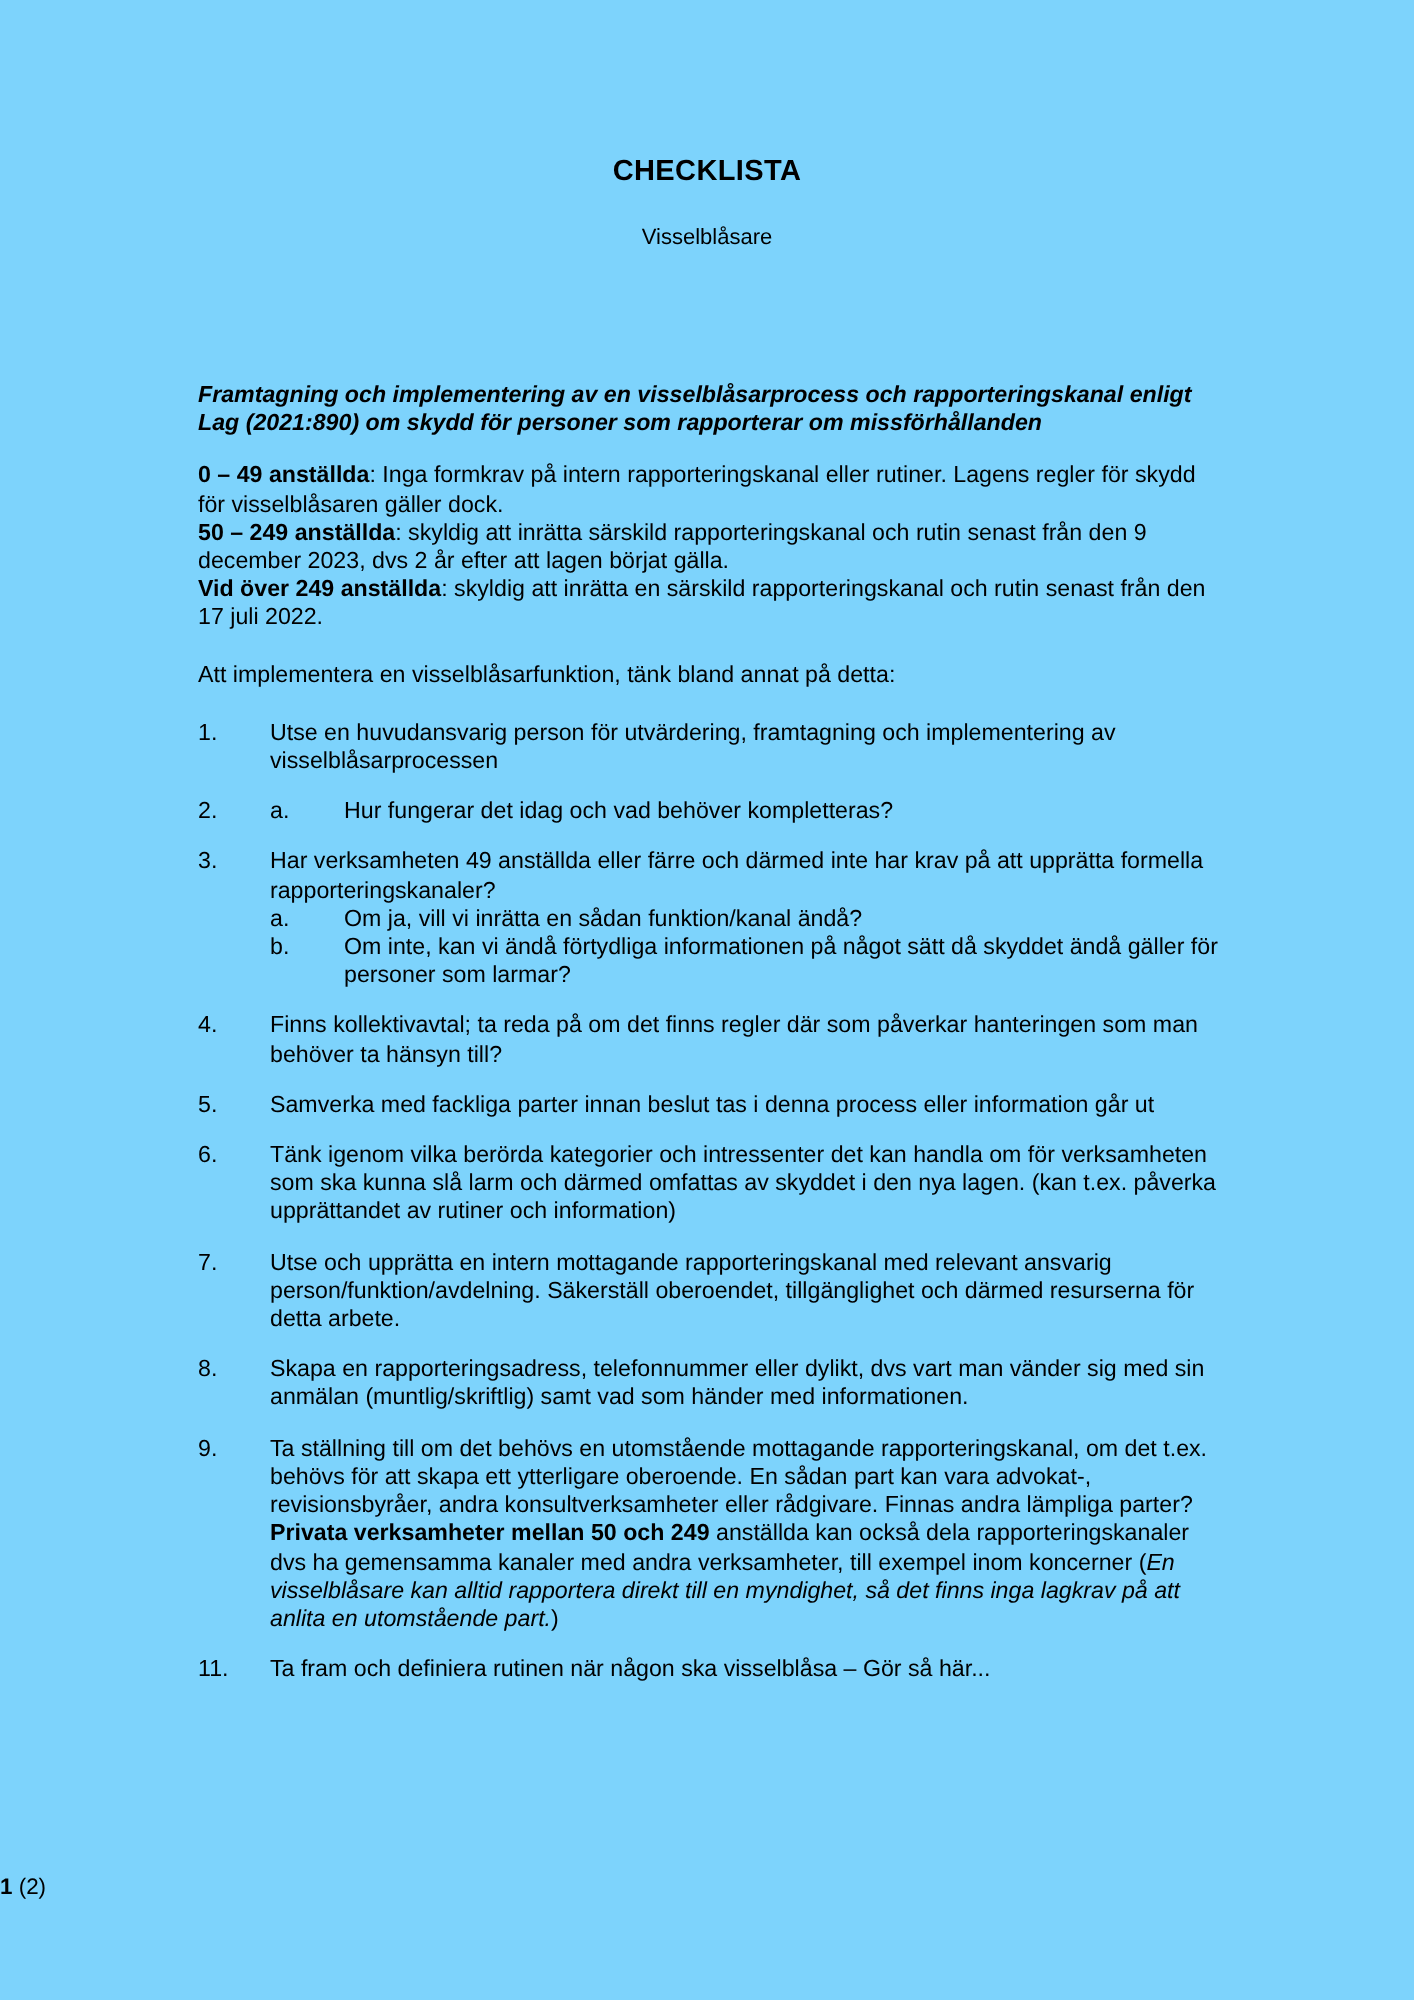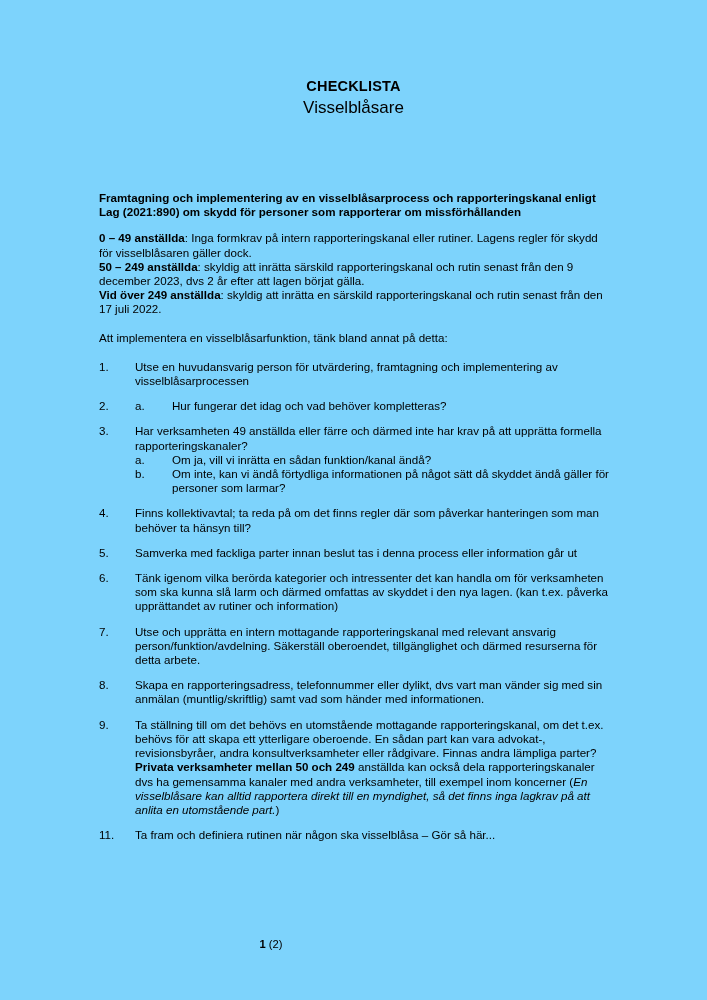--- a/index.html
+++ b/index.html
@@ -33,37 +33,38 @@
     text-align: center;
   }
   .doc-title {
     font-size: 14.5px;
     font-weight: bold;
     letter-spacing: 0.2px;
     line-height: 17px;
     margin: 0;
   }
   .doc-subtitle {
-    font-size: 17px;
+    font-size: 11px;
     font-weight: normal;
     line-height: 17px;
-    margin: 4px;
+    margin: 16px;
   }
 
   
   .body-col {
     position: absolute;
     left: 99px;
     top: 191px;
     width: 512px;
   }
 
   .heading {
     font-size: 11.6px;
     font-weight: bold;
+    font-style: italic;
     line-height: 13.7px;
     margin: 0 0 13px 0;
   }
 
   p.para {
     font-size: 11.6px;
     line-height: 14.2px;
     margin: 0;
   }
   .gap-intro { height: 14px; }
@@ -121,21 +122,21 @@
   }
 
   
   .footer {
     position: absolute;
     left: 0;
     top: 938px;
     width: 582px;
     padding-right: 40px;
     box-sizing: border-box;
-    text-align: center;
+    text-align: left;
     font-size: 11.2px;
     line-height: 13px;
   }
   .footer .pg { font-weight: bold; }
   .footer .tot { font-weight: normal; }
 </style>
 </head>
 <body>
 
 <div class="page">

